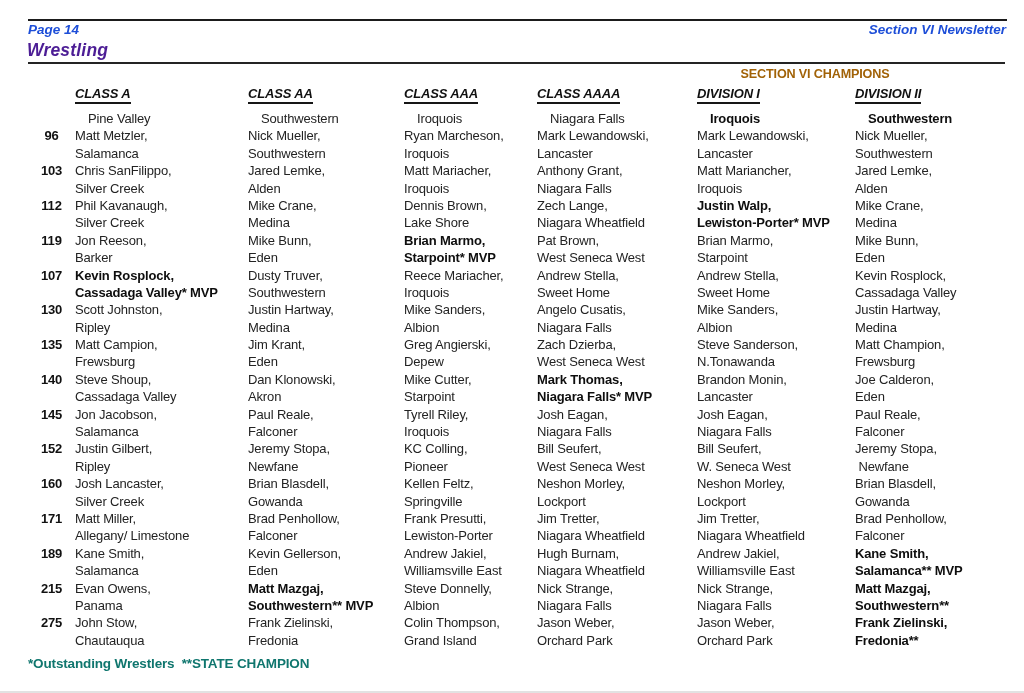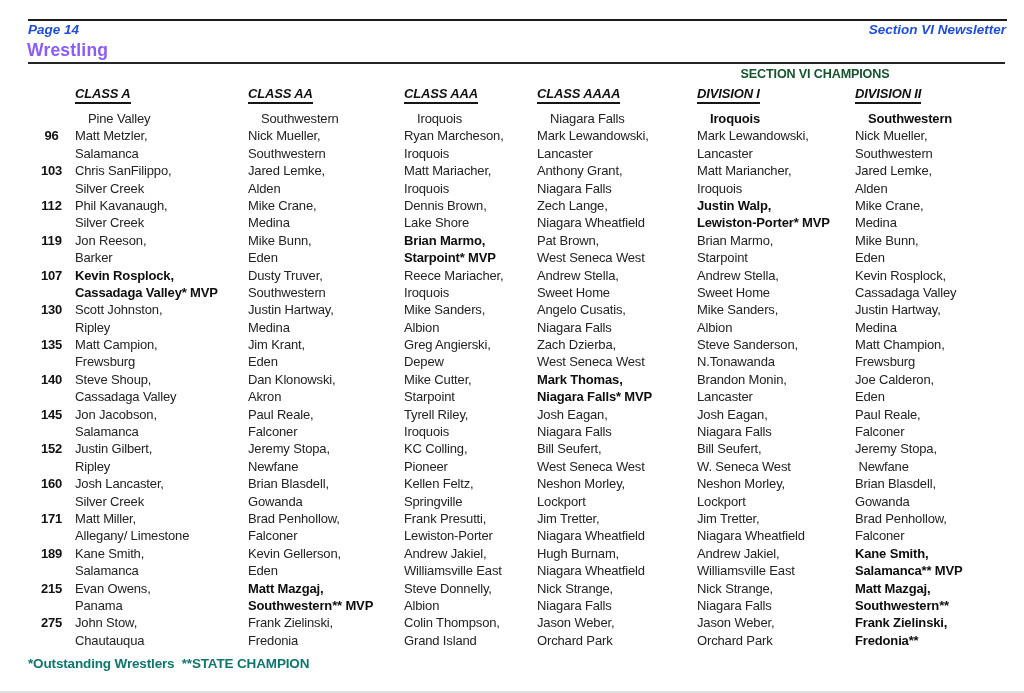--- a/index.html
+++ b/index.html
@@ -15,28 +15,28 @@
     font-family:Liberation Sans, sans-serif;
     font-style:italic; font-weight:700; font-size:13.5px; color:#1d4ed8;
     letter-spacing:0;
     margin-top:20px;
   }
   .rule { position:absolute; background:#1b1b1b; }
   .rule-top   { left:28px; right:17px; top:19px; height:2px; }
   .rule-title { left:28px; right:19px; top:62px; height:1.6px; background:#242424; }
   .section-title {
     position:absolute; left:27px; top:40px;
-    font-size:17.5px; font-weight:700; letter-spacing:0.2px; color:#8b5cf6;
+    font-size:17.5px; font-weight:700; letter-spacing:0.2px; color:#4c1d95;font-style:italic;
   }
   .table { position:absolute; left:28px; top:67px; width:977px; }
   .grid-row { display:grid; grid-template-columns:47px 173px 156px 133px 160px 158px 1fr; }
   .banner-row { height:19px; }
   .banner {
     grid-column:6 / 8; text-align:center; padding-right:72px;
-    font-weight:700; font-size:12.6px; color:#14532d;
+    font-weight:700; font-size:12.6px; color:#a16207;
   }
   .header-row { height:24px;font-style:italic; }
   .header-row .cell { font-weight:700; font-size:13px; color:#101010; }
   .hul { display:inline-block; border-bottom:2px solid #161616; padding-bottom:1px; }
   .cell { white-space:pre; font-size:13px; color:#232323; }
   .team-row .cell { line-height:17.4px; height:17.4px;margin-left:13px; }
   .line { line-height:17.4px; height:17.4px; }
   .wcol { font-weight:700; color:#111;text-align:center; }
   .b, .b .line { font-weight:700; color:#0e0e0e; }
   .footnote {

